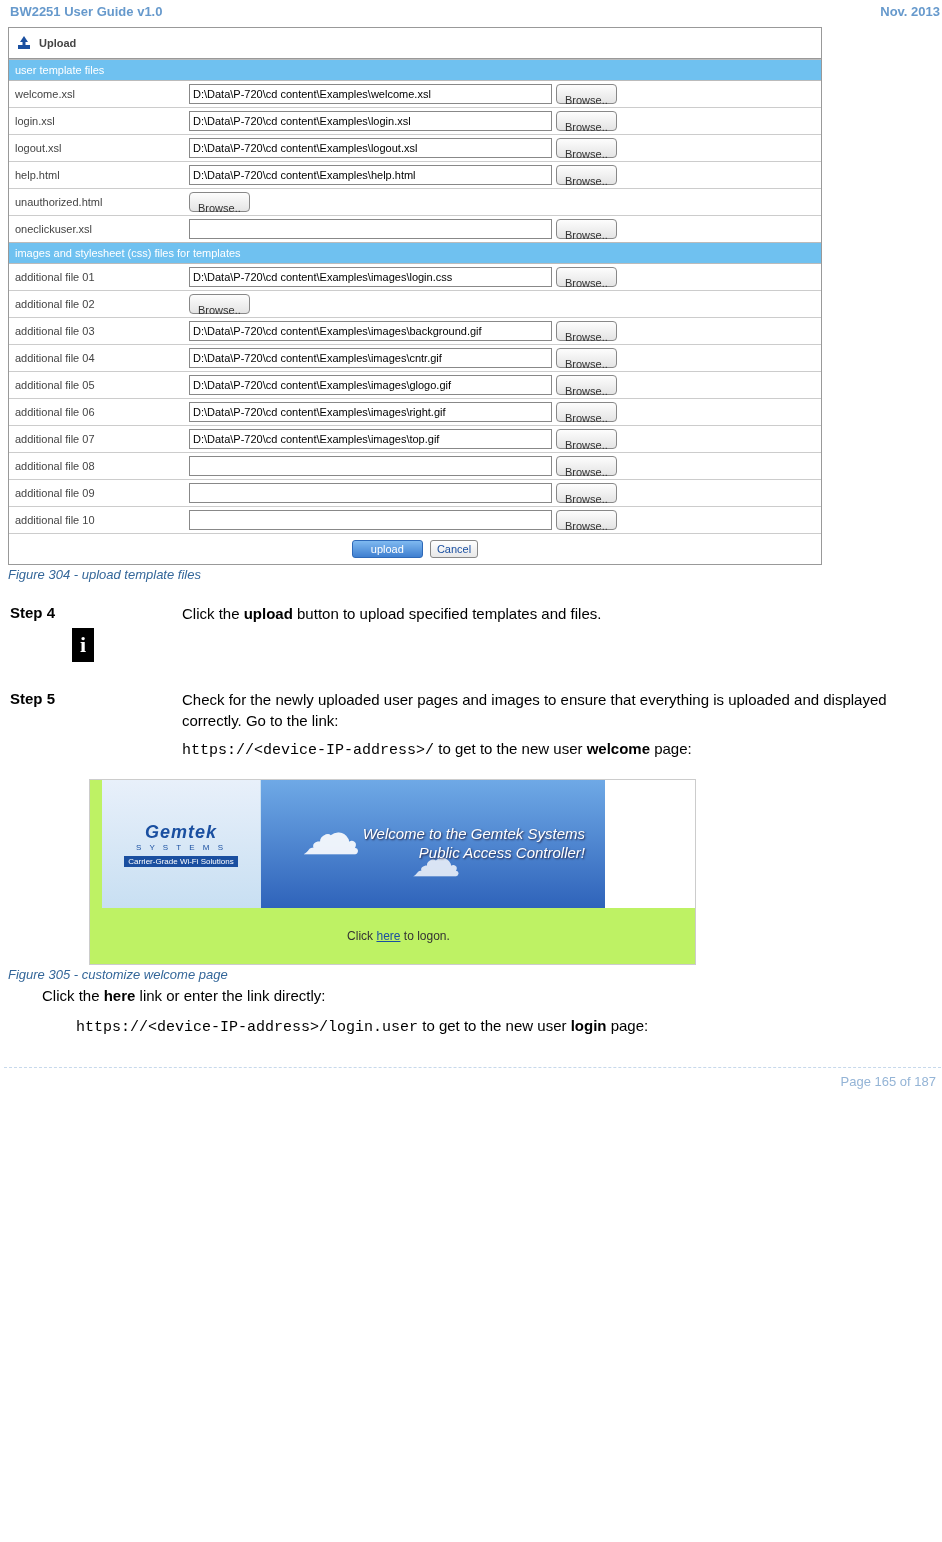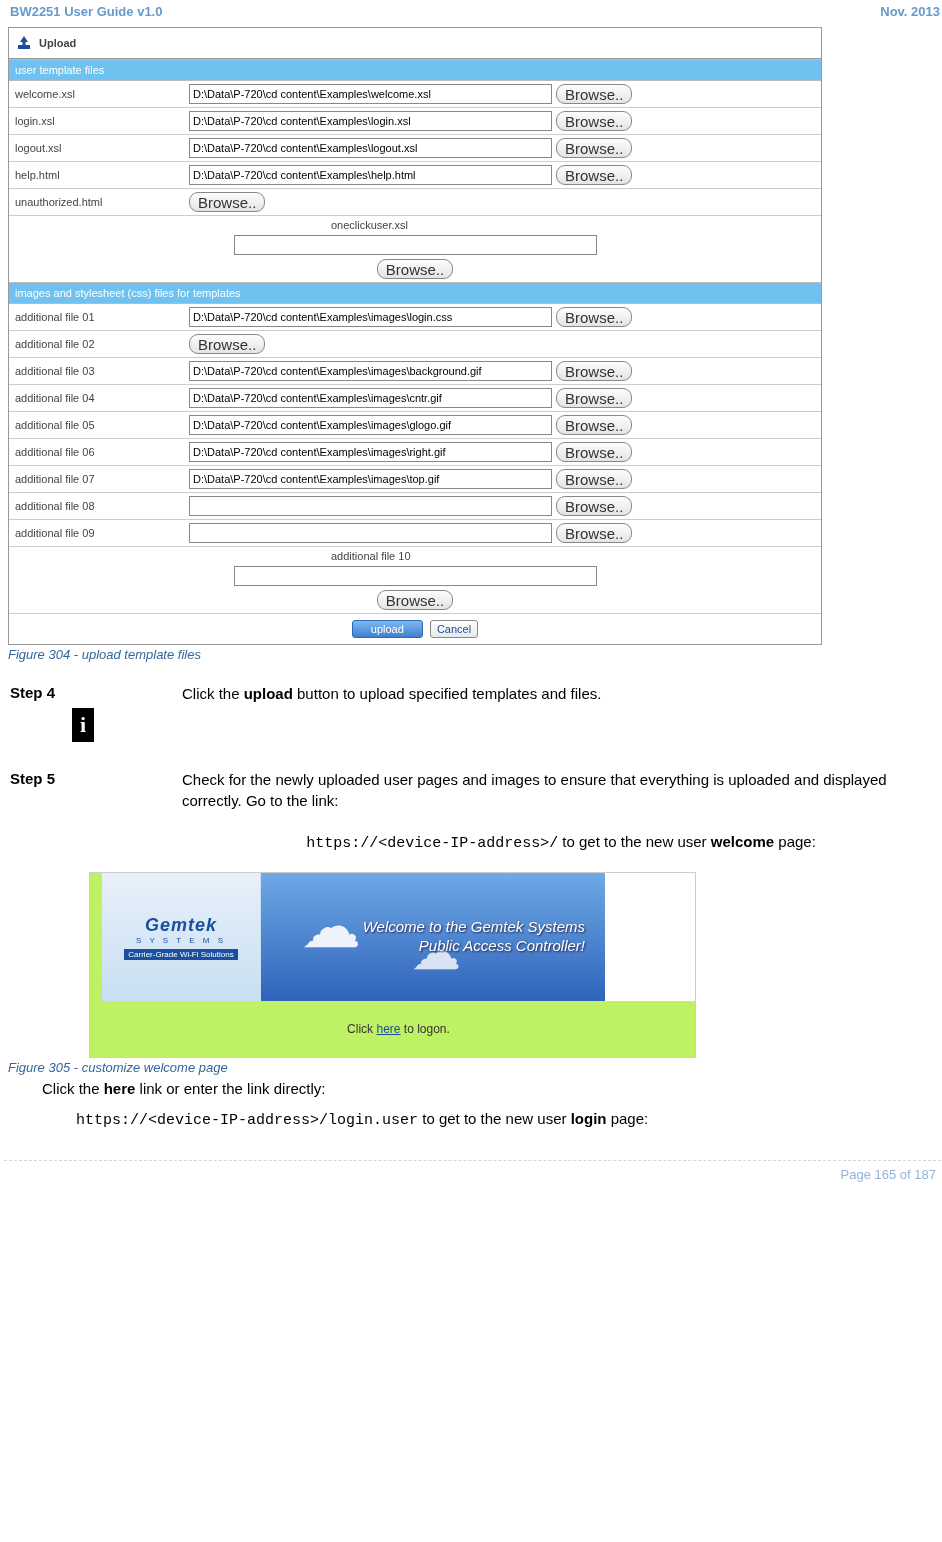--- a/index.html
+++ b/index.html
@@ -45,45 +45,45 @@
     border-top: 1px solid #bbb;
     border-bottom: 1px solid #bbb;
   }
   .row {
     display: flex;
     align-items: center;
     border-bottom: 1px solid #ccc;
     padding: 3px 4px;
     gap: 4px;
   }
-  .row:last-of-type { border-bottom: none; flex-direction: column; }
+  .row:last-of-type { border-bottom: none; }
   .row-label {
     width: 170px;
     padding-left: 2px;
     color: #444;
   }
   .file-path {
     width: 355px;
     height: 18px;
     font-family: Verdana, Arial, sans-serif;
     font-size: 11px;
     padding: 0 3px;
     border: 1px solid #888;
     background: #fff;
   }
   .browse-btn {
     font-family: Verdana, Arial, sans-serif;
-    font-size: 15px;
+    font-size: 11px;
     background: linear-gradient(#fdfdfd, #e4e4e4);
     border: 1px solid #888;
-    padding: 1px 8px;
+    padding: 9px 8px;
     height: 20px;
     color: #333;
     cursor: pointer;
-    border-radius: 9px;
+    border-radius: 4px;
   }
   .action-bar {
     text-align: center;
     padding: 6px 0;
     border-top: 1px solid #ccc;
   }
   .upload-btn {
     color: #fff;
     background: linear-gradient(#7fb9f0, #3f7fd0);
     border: 1px solid #2e69b8;
@@ -327,21 +327,21 @@
 <div class="note-row">
   <div class="info-icon">
     <span class="info-icon-letter">i</span>
   </div>
 </div>
 
 <div class="step-row" style="margin-top:28px;">
   <div class="step-label">Step 5</div>
   <div class="step-content">
     <div>Check for the newly uploaded user pages and images to ensure that everything is uploaded and displayed correctly. Go to the link:</div>
-    <div style="margin-top:21px;text-align:center;">
+    <div style="margin-top:8px;">
       <code class="mono">https://&lt;device-IP-address&gt;/</code><span> to get to the new user </span><b>welcome</b><span> page:</span>
     </div>
   </div>
 </div>
 
 <div class="welcome-img">
   <div class="welcome-banner">
     <div class="wb-left">
       <div class="gname">Gemtek</div>
       <div style="font-size:8px;letter-spacing:3px;color:#1a4fa0;">S Y S T E M S</div>

